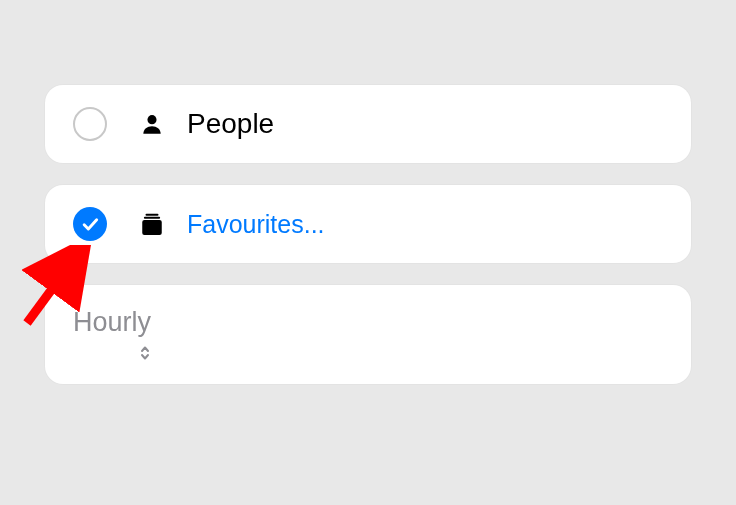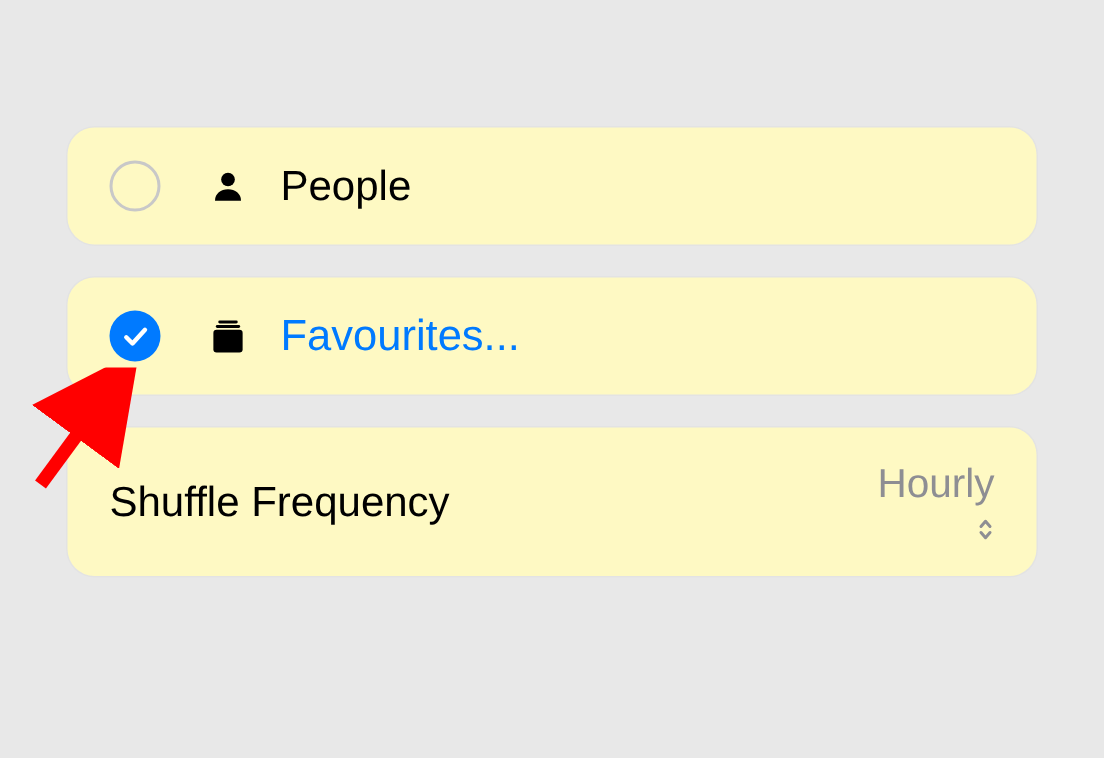--- a/index.html
+++ b/index.html
@@ -9,21 +9,21 @@
     }
     body {
       font-family: -apple-system, BlinkMacSystemFont, 'Segoe UI', sans-serif;
       background: #e8e8e8;
       width: 736px;
       height: 505px;
       padding: 85px 45px;
       position: relative;
     }
     .card {
-      background: #fef9c3;
+      background: #ffffff;
       border-radius: 18px;
       padding: 22px 28px;
       margin-bottom: 22px;
       display: flex;
       align-items: center;
       box-shadow: 0 0 0 1px rgba(0,0,0,0.02);
     }
     .radio-empty {
       width: 34px;
       height: 34px;
@@ -53,21 +53,21 @@
       margin-left: 28px;
       margin-right: 18px;
       flex-shrink: 0;
     }
     .label {
       font-size: 28px;
       color: #000;
       flex: 1;
     }
     .value-link {
-      font-size: 29px;
+      font-size: 25px;
       color: #007aff;
       cursor: pointer;
     }
     .setting-label {
       font-size: 28px;
       color: #000;
       flex: 1;
     }
     .setting-value {
       font-size: 27px;
@@ -113,21 +113,20 @@
     <svg width="26" height="26" viewBox="0 0 24 24" fill="#000">
       <rect x="6" y="2.5" width="12" height="1.8" rx="0.9"></rect>
       <rect x="4.5" y="5.3" width="15" height="1.8" rx="0.9"></rect>
       <rect x="3" y="8.2" width="18" height="14" rx="2"></rect>
     </svg>
   </div>
   <span class="value-link">Favourites...</span>
 </div>
 
 <div class="card">
-  <span class="setting-label">Shuffle Frequency</span>
   <span class="setting-value">
     <span>Hourly</span>
     <span class="chevrons">
       <svg width="12" height="18" viewBox="0 0 12 18" fill="none" stroke="#8e8e93" stroke-width="2" stroke-linecap="round" stroke-linejoin="round">
         <polyline points="3 7 6 3.5 9 7"></polyline>
         <polyline points="3 11 6 14.5 9 11"></polyline>
       </svg>
     </span>
   </span>
 </div>

